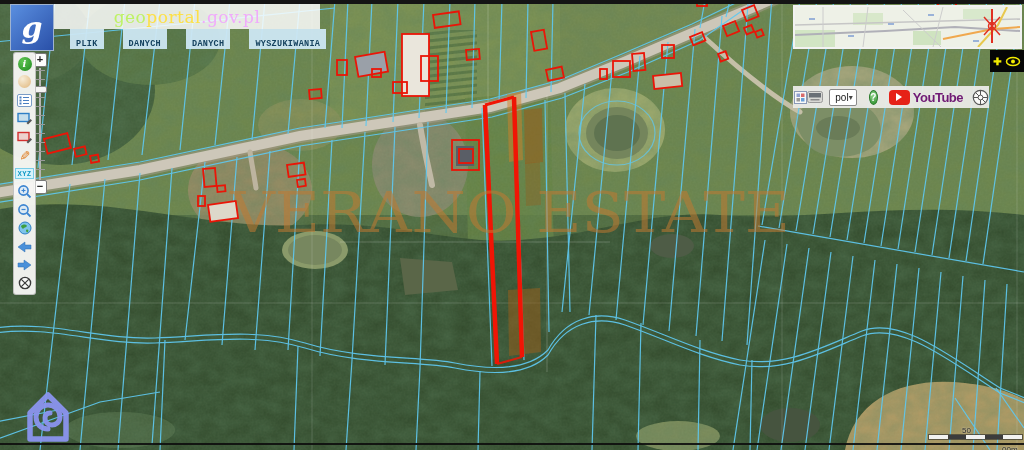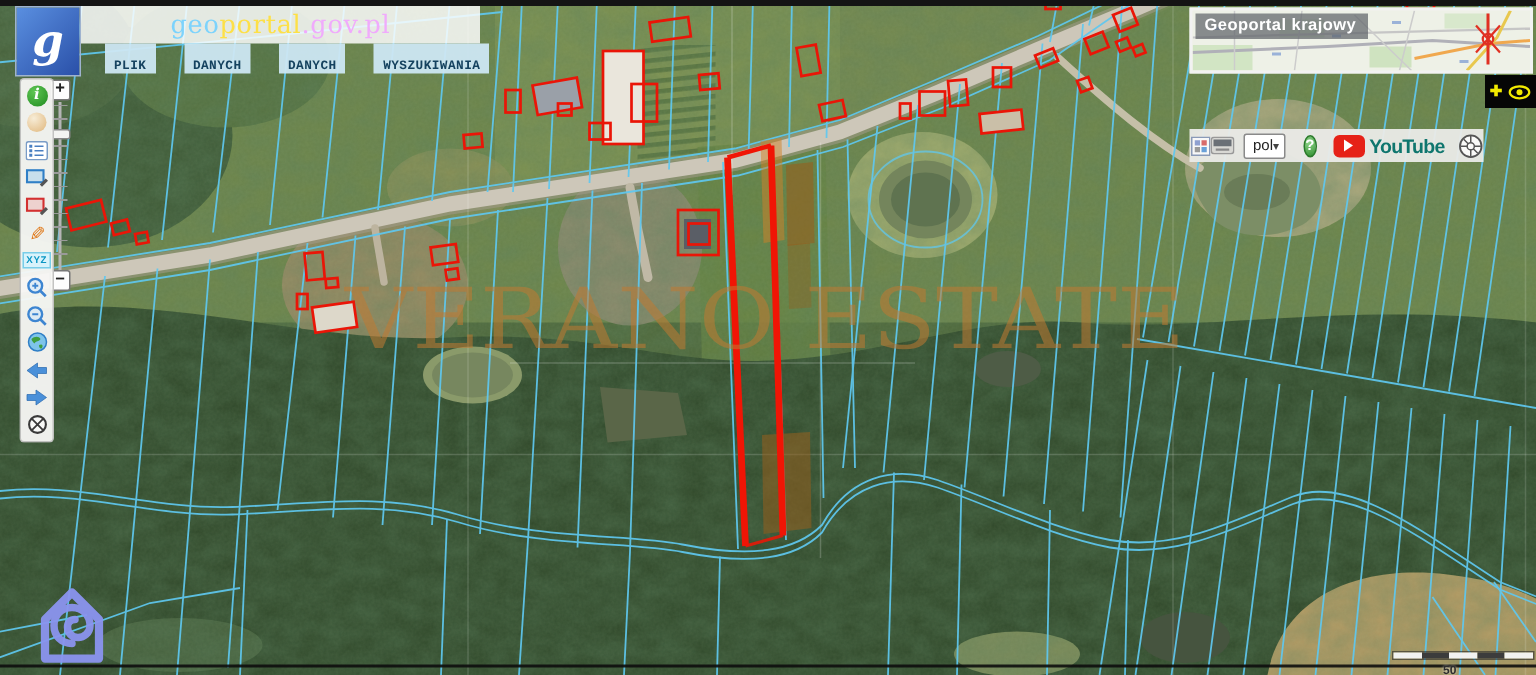--- a/index.html
+++ b/index.html
@@ -12,21 +12,21 @@
   .bottomline{position:absolute;left:0;top:443px;width:1024px;height:2px;background:#0d0d0d;opacity:.9;z-index:30;}
 
   
   .logo{position:absolute;left:10px;top:4px;width:44px;height:47px;z-index:40;
         background:linear-gradient(135deg,#5a8fe0,#2a50a8);border:1px solid #9fb3cf;
         display:flex;align-items:center;justify-content:center;}
   .logo span{color:#fff;font-family:"DejaVu Serif",serif;font-style:italic;font-weight:bold;font-size:30px;line-height:1;}
   .brand{position:absolute;left:54px;top:4px;width:266px;height:25px;z-index:40;
          background:rgba(255,255,255,.84);display:flex;align-items:center;justify-content:center;
          font-family:"DejaVu Serif",serif;font-size:17px;letter-spacing:.5px;}
-  .brand .geo{color:#7dd3fc;}
+  .brand .geo{color:#bef264;}
   .brand .portal{color:#fde047;}
   .brand .suffix{color:#f0abfc;}
   .menu{position:absolute;left:54px;top:29px;height:17px;z-index:40;display:flex;gap:3px;}
   .menu button{border:0;background:rgba(205,231,243,.95);color:#15425f;
          font-family:Liberation Mono, monospace;font-size:8.5px;font-weight:bold;
          padding:10px 6px;letter-spacing:.3px;cursor:pointer;margin-left:16px;}
 
   
   .toolbar{position:absolute;left:13px;top:52px;width:23px;height:243px;z-index:40;
            background:rgba(248,248,246,.95);border:1px solid rgba(160,160,160,.6);border-radius:3px;
@@ -65,33 +65,33 @@
   .langsel{position:relative;width:47px;height:17px;background:#fff;border:1px solid #8a8a8a;border-radius:2px;
         display:flex;align-items:center;cursor:pointer;}
   .langsel .val{font-size:10px;color:#222;padding-left:5px;flex:1;}
   .langsel .chev{font-size:8px;color:#444;padding-right:3px;}
   .helpbtn{width:15px;height:15px;border-radius:50%;border:1px solid #2a7a2a;
         background:radial-gradient(circle at 35% 30%,#8fd489,#2f8f2f);
         color:#fff;font-size:10px;font-weight:bold;}
   .yt{display:flex;align-items:center;gap:3px;}
   .yt-play{width:21px;height:15px;background:#e62117;border-radius:4px;display:flex;align-items:center;justify-content:center;}
   .yt-play i{display:block;width:0;height:0;border-left:6px solid #fff;border-top:4px solid transparent;border-bottom:4px solid transparent;}
-  .yt-text{font-size:13px;font-weight:bold;color:#0f766e;letter-spacing:-.5px;}
+  .yt-text{font-size:13px;font-weight:bold;color:#701a75;letter-spacing:-.5px;}
   .contrast{position:absolute;left:990px;top:50px;width:34px;height:22px;z-index:41;
         background:#060606;display:flex;align-items:center;justify-content:space-evenly;}
   .contrast .plus{color:#f2ea00;font-size:10px;font-weight:bold;cursor:pointer;}
 
   
   .homelogo{position:absolute;left:14px;top:383px;z-index:35;}
 
   
   .scalebar{position:absolute;left:928px;top:434px;width:95px;height:6px;z-index:35;display:flex;border:1px solid rgba(40,40,40,.6);}
   .scalebar span{flex:1;}
   .seg-a{background:#f2f2f0;} .seg-b{background:#3c3c3c;}
-  .scale-label{position:absolute;top:442px;z-index:35;font-size:8px;font-weight:bold;color:#2c2c2c;
+  .scale-label{position:absolute;top:426px;z-index:35;font-size:8px;font-weight:normal;color:#2c2c2c;
         text-shadow:0 0 2px rgba(255,255,255,.7);}
   .scale-label.mid{left:962px;} .scale-label.end{left:1002px;margin-top:19px;}
 </style>
 </head>
 <body>
 
 <div class="stage">
 
 <svg class="map" width="1024" height="450" viewBox="0 0 1024 450">
   <defs>
@@ -422,21 +422,20 @@
         <rect x="53" y="28" width="6" height="2" fill="#9ab2d8"></rect>
     <rect x="93" y="16" width="6" height="2" fill="#9ab2d8"></rect>
         <rect x="133" y="7" width="6" height="2" fill="#9ab2d8"></rect>
     <rect x="178" y="33" width="6" height="2" fill="#9ab2d8"></rect>
     <g stroke="#e03022" fill="none">
       <path d="M 197,2 V 36" stroke-width="2"></path>
       <path d="M 189,10 L 205,28 M 205,10 L 189,28" stroke-width="1.5"></path>
       <circle cx="197" cy="19" r="3.5" stroke-width="1.5"></circle>
     </g>
   </svg>
-  <div class="minimap-label">Geoportal krajowy</div>
 </div>
 
 <div class="utilbar">
   <div class="ubtn" style="width:26px">
     <svg width="13" height="13">
       <rect x=".5" y=".5" width="12" height="12" fill="#f8f8f8" stroke="#8a9ab8"></rect>
       <rect x="2.5" y="2.5" width="3.5" height="3.5" fill="#8fa0d0"></rect>
           <rect x="7" y="2.5" width="3.5" height="3.5" fill="#d86a6a"></rect>
       <rect x="2.5" y="7" width="3.5" height="3.5" fill="#9a9a9a"></rect>
           <rect x="7" y="7" width="3.5" height="3.5" fill="#6aa0d8"></rect>

